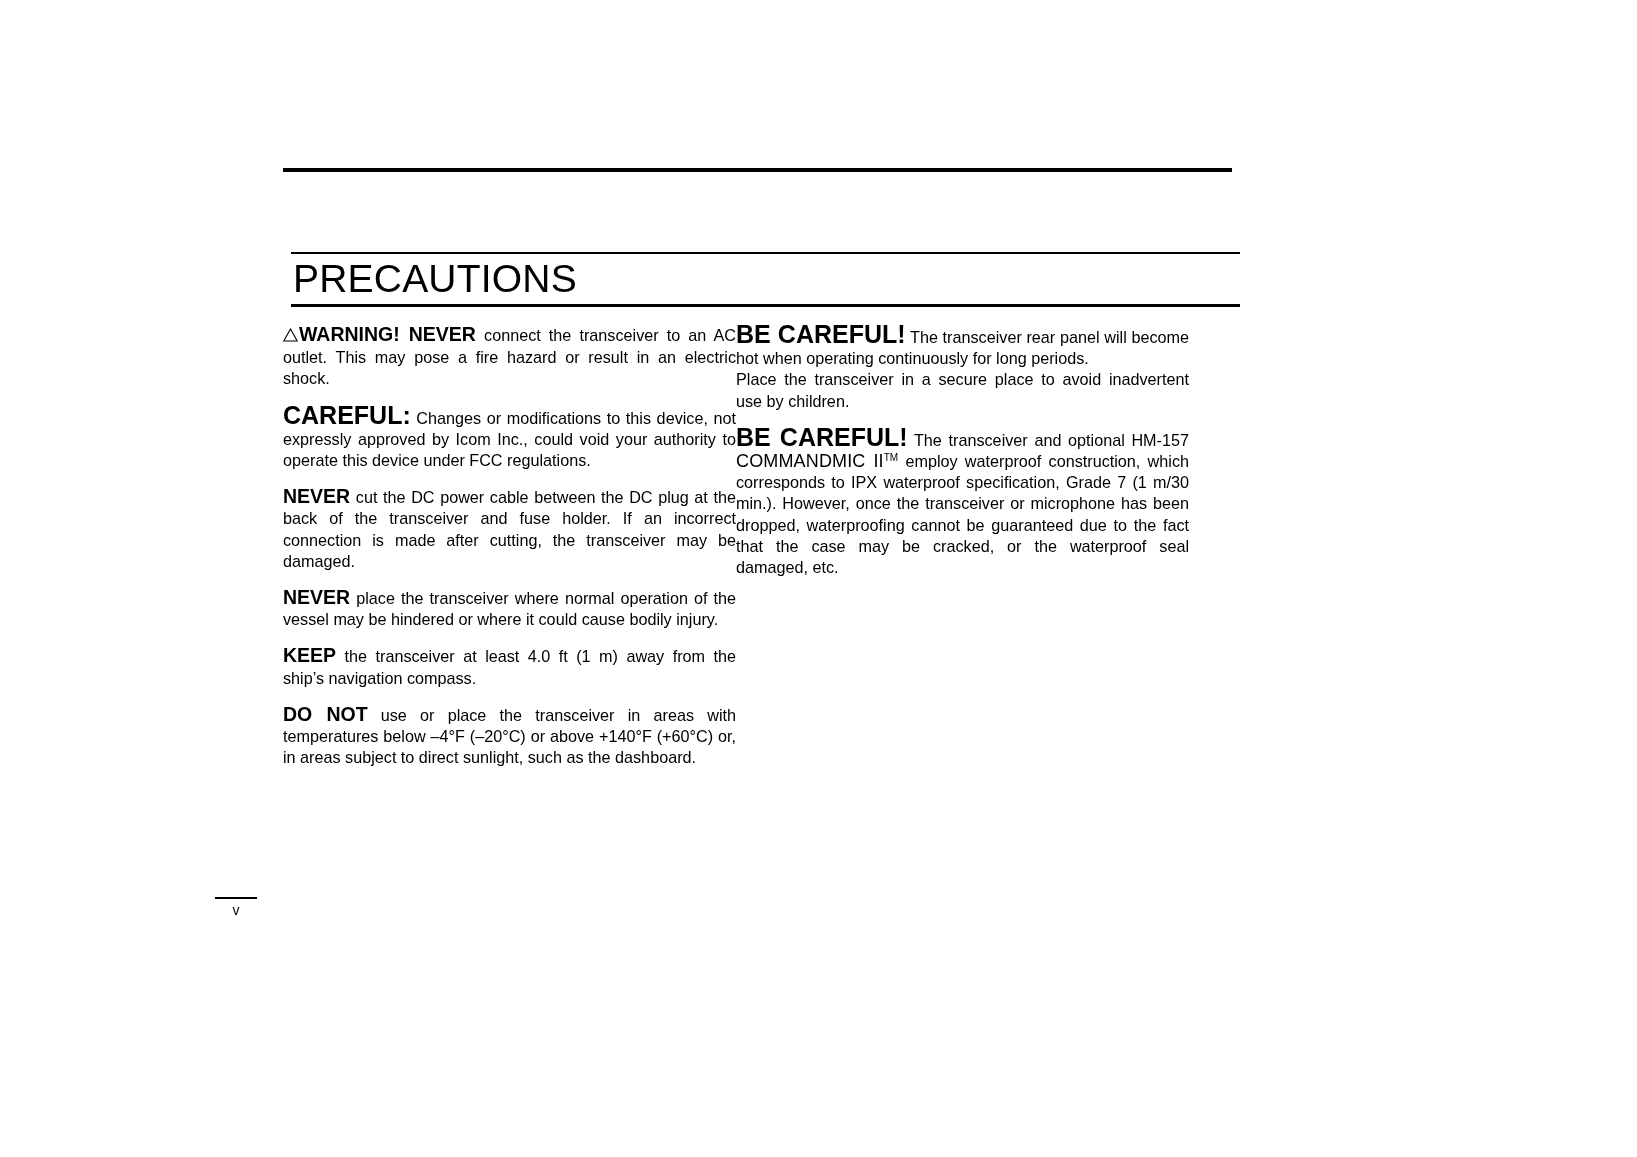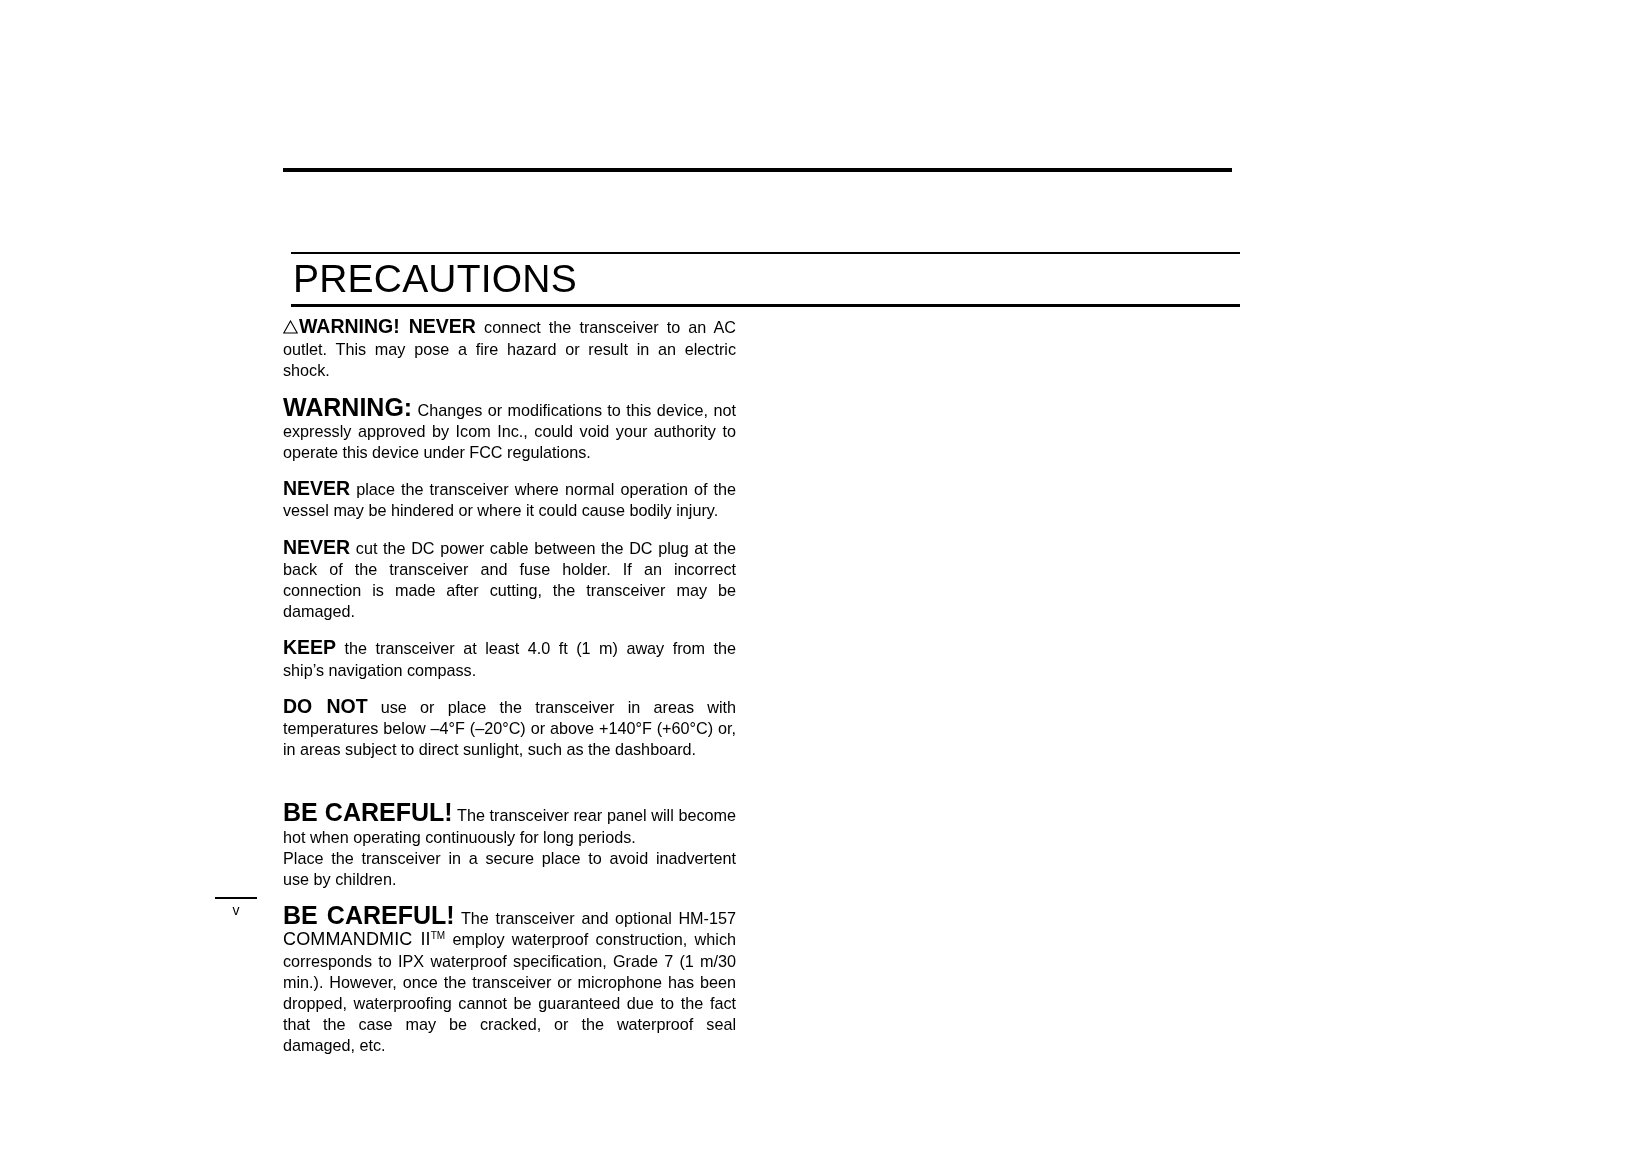--- a/index.html
+++ b/index.html
@@ -57,25 +57,23 @@
     letter-spacing: 0.2px;
     font-weight: 400;
     padding: 3px 0 2px 2px;
     white-space: nowrap;
   }
 
   
   .columns {
     position: absolute;
     left: 283px;
-    top: 316px;
+    top: 324px;
     width: 949px;
     display: flex;
-    gap: 42px;
-    flex-direction: column;
   }
   .col {
     width: 453px;
   }
 
   p.para {
     margin: 0 0 15px 0;
     font-size: 16.2px;
     line-height: 21.2px;
     text-align: justify;
@@ -147,30 +145,30 @@
 
       <p class="para">
         <span class="warn-tri">
           <svg width="15" height="14" viewBox="0 0 15 14" aria-hidden="true">
             <path d="M7.5 1 L14.2 13 L0.8 13 Z" fill="none" stroke="#000" stroke-width="1.1"></path>
           </svg>
         </span><span class="lead-big">WARNING! NEVER</span><span> connect the transceiver to an AC outlet. This may pose a fire hazard or result in an electric shock.</span>
       </p>
 
       <p class="para">
-        <span class="lead-mid">WARNING:</span><span> Changes or modifications to this device, not expressly approved by Icom Inc., could void your authority to operate this device under FCC regulations.</span>
-      </p>
-
+        <span class="lead-mid">CAREFUL:</span><span> Changes or modifications to this device, not expressly approved by Icom Inc., could void your authority to operate this device under FCC regulations.</span>
+      </p>
+
+
+      <p class="para">
+        <span class="lead-big">NEVER</span><span> cut the DC power cable between the DC plug at the back of the transceiver and fuse holder. If an incorrect connection is made after cutting, the transceiver may be damaged.</span>
+      </p>
 
       <p class="para">
         <span class="lead-big">NEVER</span><span> place the transceiver where normal operation of the vessel may be hindered or where it could cause bodily injury.</span>
-      </p>
-
-      <p class="para">
-        <span class="lead-big">NEVER</span><span> cut the DC power cable between the DC plug at the back of the transceiver and fuse holder. If an incorrect connection is made after cutting, the transceiver may be damaged.</span>
       </p>
 
       <p class="para">
         <span class="lead-big">KEEP</span><span> the transceiver at least 4.0 ft (1 m) away from the ship’s navigation compass.</span>
       </p>
 
       <p class="para">
         <span class="lead-big">DO NOT</span><span> use or place the transceiver in areas with temperatures below –4°F (–20°C) or above +140°F (+60°C) or, in areas subject to direct sunlight, such as the dashboard.</span>
       </p>
 

